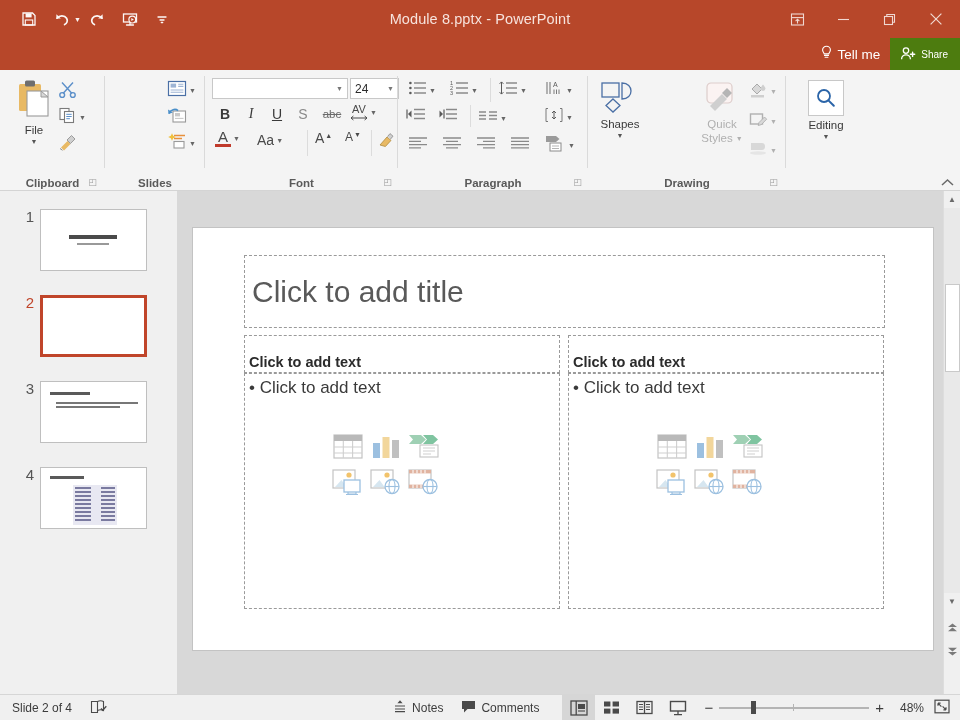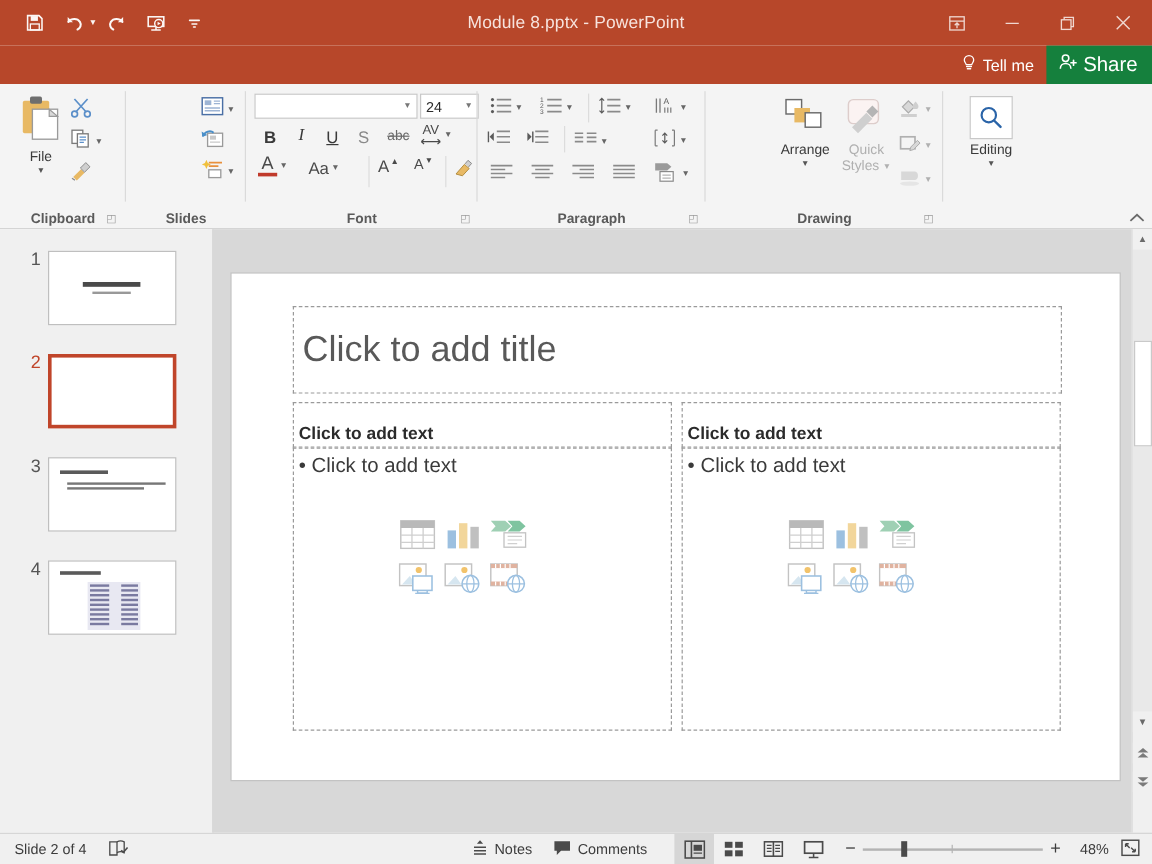--- a/index.html
+++ b/index.html
@@ -38,21 +38,21 @@
     background:#b7472a;
   }
   .tabs{position:absolute;left:12px;top:0;height:32px;display:flex;align-items:stretch;}
   .tab{
     padding:0 11px;height:32px;display:flex;align-items:center;
     color:#fff;font-size:13.5px;white-space:nowrap;
   }
   .tab.active{background:#fff;color:#b7472a;font-weight:normal;}
   .tabright{position:absolute;right:0;top:0;height:32px;display:flex;align-items:stretch;}
   .tellme{display:flex;align-items:center;gap:5px;padding:0 10px;color:#fff;font-size:13.5px;}
-  .sharebtn{display:flex;align-items:center;gap:5px;padding:0 12px 0 10px;background:#15803d;color:#fff;font-size:17px;}
+  .sharebtn{display:flex;align-items:center;gap:5px;padding:0 12px 0 10px;background:#4d7c0f;color:#fff;font-size:10px;}
 
   
   .ribbon{
     position:absolute;left:0;top:70px;width:960px;height:120px;
     background:#f4f4f4;border-bottom:1px solid #d4d4d4;
   }
   .grp{position:absolute;top:0;height:120px;}
   .grp .glabel{
     position:absolute;bottom:1px;width:100%;text-align:center;
     font-size:11.5px;color:#5a5a5a;font-weight:bold;
@@ -491,29 +491,29 @@
         </span>
         <span class="mcaret">▼</span>
       </div>
 
       <div class="glabel">Paragraph</div>
       <div class="dlauncher" style="right:6px;">◰</div>
       <div class="gsep"></div>
     </div>
 
     <div class="grp" style="left:588px;width:198px;">
-      <div class="rbtn" style="left:58px;top:10px;width:50px;">
+      <div class="rbtn" style="left:8px;top:10px;width:48px;">
         <span>
           <svg width="40" height="34" viewBox="0 0 40 34">
-              <rect x="4" y="3" width="13" height="12" fill="#fff" stroke="#6a6a6a" stroke-width="1.2"></rect>
-              <rect x="11" y="10" width="13" height="12" fill="#e8b964"></rect>
-              <rect x="20" y="14" width="13" height="12" fill="#fff" stroke="#6a6a6a" stroke-width="1.2"></rect>
-            </svg>
-        </span>
-        <span class="cap">Arrange</span>
+              <rect x="2" y="3" width="17" height="14" fill="none" stroke="#4a6fa5" stroke-width="1.3"></rect>
+              <path d="M22 3c6 0 9 4 9 8s-3 8-9 8z" fill="none" stroke="#4a6fa5" stroke-width="1.3"></path>
+              <path d="M13 19l7 6.5-7 6.5-7-6.5z" fill="none" stroke="#4a6fa5" stroke-width="1.3"></path>
+            </svg>
+        </span>
+        <span class="cap">Shapes</span>
         <span style="font-size:7px;color:#555;margin-top:1px;">▼</span>
       </div>
       <div class="rbtn dis" style="left:110px;top:10px;width:48px;">
         <span>
           <svg width="40" height="34" viewBox="0 0 40 34">
               <rect x="5" y="3" width="25" height="20" rx="4" fill="#fbf3f2" stroke="#ddcdcb" stroke-width="1.2"></rect>
               <path d="M8 26l12-12 5 5-12 12z" fill="#cfcfcf"></path>
               <path d="M20 13l5-5 5 5-5 5z" fill="#b5b5b5"></path>
             </svg>
         </span>

